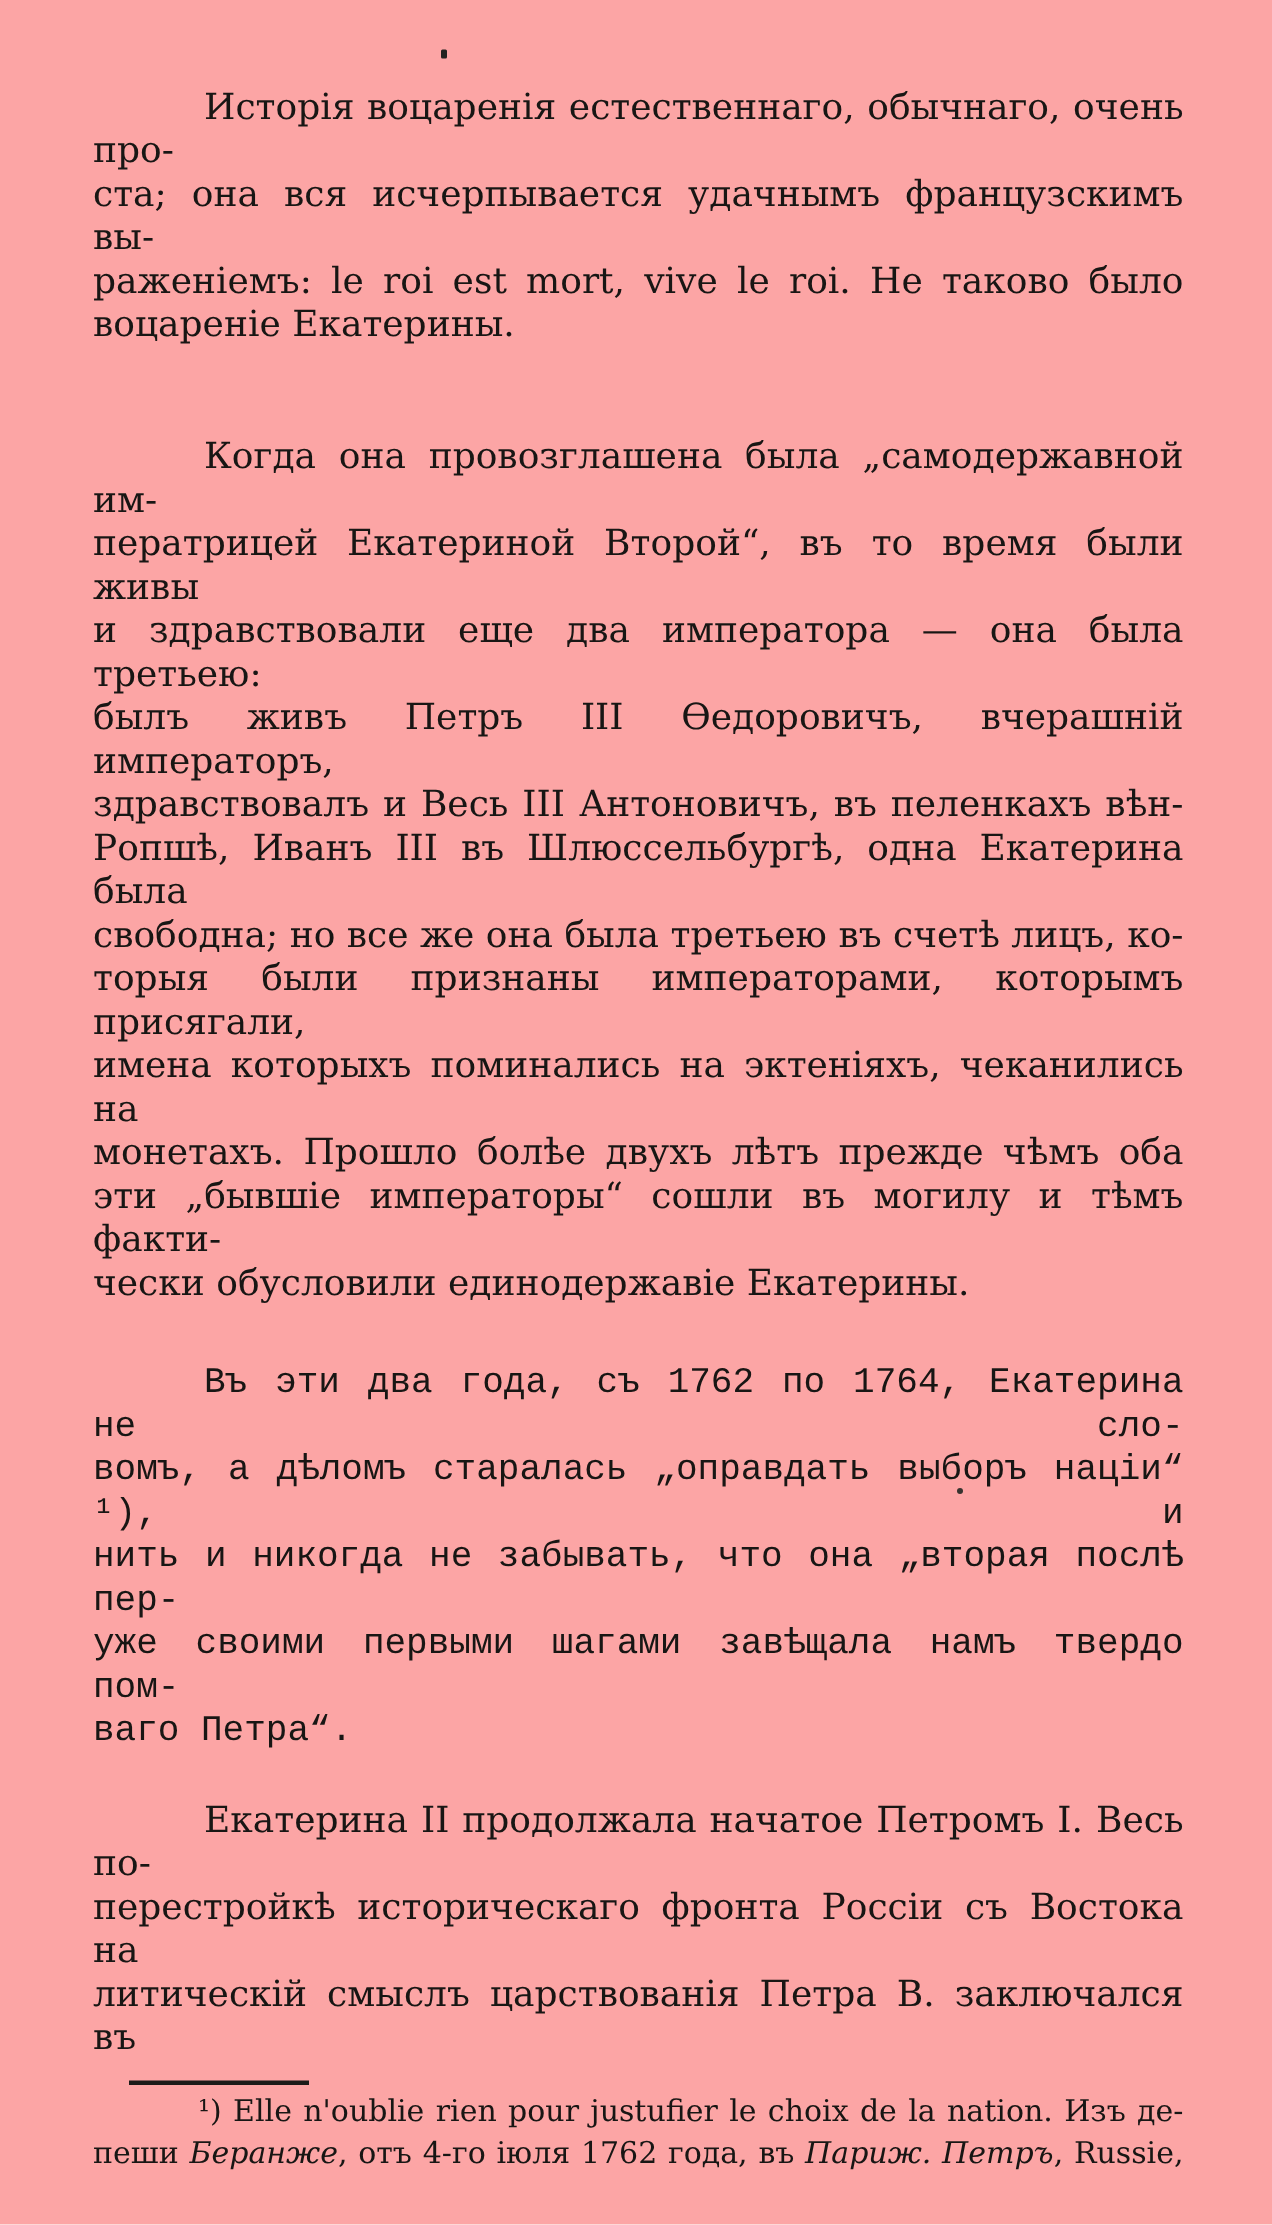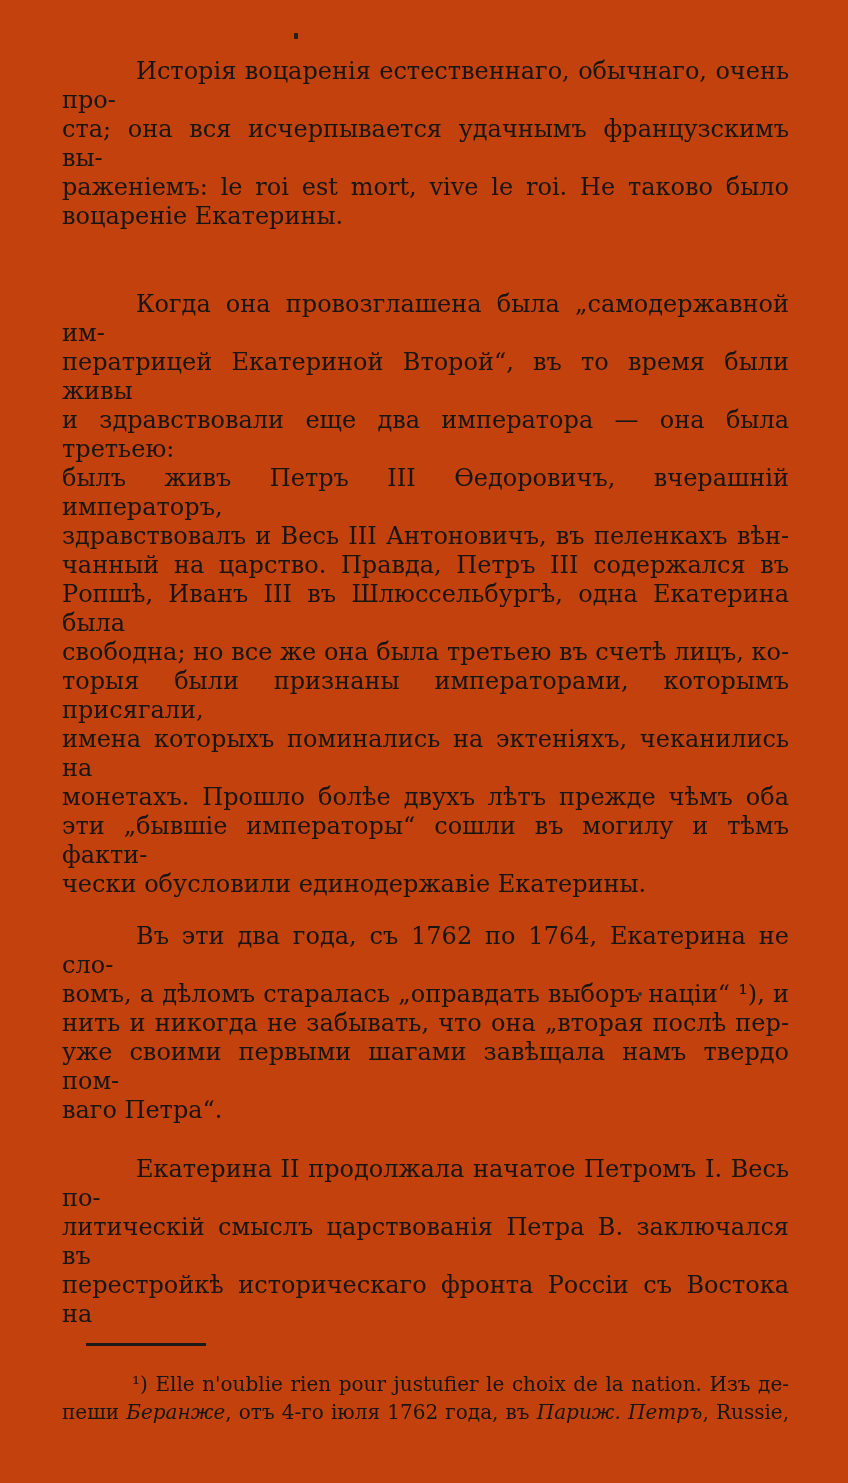--- a/index.html
+++ b/index.html
@@ -4,21 +4,21 @@
 <style>
   html, body {
     margin: 0;
     padding: 0;
     background: #ffffff;
   }
   .page {
     position: relative;
     width: 848px;
     height: 1483px;
-    background: #c2410c;
+    background: #fca5a5;
     color: #181614;
     font-family: "DejaVu Serif", "Liberation Serif", serif;
     overflow: hidden;
   }
   .speck-top {
     position: absolute;
     left: 294px;
     top: 33px;
     width: 4px;
     height: 6px;
@@ -39,38 +39,38 @@
     left: 62px;
     top: 57px;
     width: 727px;
   }
   .para {
     margin: 0;
     font-size: 24px;
     line-height: 29px;
   }
   .para-2 { margin-top: 59px; }
-  .para-3 { margin-top: 23px; }
+  .para-3 { margin-top: 38px; font-family: Liberation Mono, monospace; }
   .para-4 { margin-top: 30px; }
   .line {
     text-align: justify;
     text-align-last: justify;
     white-space: normal;
   }
   .line.first { text-indent: 74px; }
   .line.last { text-align-last: left; }
   .footnote-rule {
     margin: 14px 0 0 24px;
     width: 120px;
     height: 3px;
     background: #1d1b19;
     border: none;
   }
   .footnote {
-    margin-top: 24px;
+    margin-top: 3px;
     font-size: 20px;
     line-height: 28px;
   }
   .footnote .line.first { text-indent: 70px; }
   .it { font-style: italic; }
 </style>
 </head>
 <body>
 
 <div class="page">
@@ -86,42 +86,41 @@
       <span class="line" style="display:block">раженіемъ: le roi est mort, vive le roi. Не таково было</span>
       <span class="line last" style="display:block">воцареніе Екатерины.</span>
     </p>
 
     <p class="para para-2">
       <span class="line first" style="display:block">Когда она провозглашена была „самодержавной им-</span>
       <span class="line" style="display:block">ператрицей Екатериной Второй“, въ то время были живы</span>
       <span class="line" style="display:block">и здравствовали еще два императора — она была третьею:</span>
       <span class="line" style="display:block">былъ живъ Петръ III Ѳедоровичъ, вчерашній императоръ,</span>
       <span class="line" style="display:block">здравствовалъ и Весь III Антоновичъ, въ пеленкахъ вѣн-</span>
-      <span class="line" style="display:block">чанный на царство. Правда, Петръ III содержался въ</span>
       <span class="line" style="display:block">Ропшѣ, Иванъ III въ Шлюссельбургѣ, одна Екатерина была</span>
       <span class="line" style="display:block">свободна; но все же она была третьею въ счетѣ лицъ, ко-</span>
       <span class="line" style="display:block">торыя были признаны императорами, которымъ присягали,</span>
       <span class="line" style="display:block">имена которыхъ поминались на эктеніяхъ, чеканились на</span>
       <span class="line" style="display:block">монетахъ. Прошло болѣе двухъ лѣтъ прежде чѣмъ оба</span>
       <span class="line" style="display:block">эти „бывшіе императоры“ сошли въ могилу и тѣмъ факти-</span>
       <span class="line last" style="display:block">чески обусловили единодержавіе Екатерины.</span>
     </p>
 
     <p class="para para-3">
       <span class="line first" style="display:block">Въ эти два года, съ 1762 по 1764, Екатерина не сло-</span>
       <span class="line" style="display:block">вомъ, а дѣломъ старалась „оправдать выборъ націи“ ¹), и</span>
       <span class="line" style="display:block">нить и никогда не забывать, что она „вторая послѣ пер-</span>
       <span class="line" style="display:block">уже своими первыми шагами завѣщала намъ твердо пом-</span>
       <span class="line last" style="display:block">ваго Петра“.</span>
     </p>
 
     <p class="para para-4">
       <span class="line first" style="display:block">Екатерина II продолжала начатое Петромъ I. Весь по-</span>
+      <span class="line" style="display:block">перестройкѣ историческаго фронта Россіи съ Востока на</span>
       <span class="line" style="display:block">литическій смыслъ царствованія Петра В. заключался въ</span>
-      <span class="line" style="display:block">перестройкѣ историческаго фронта Россіи съ Востока на</span>
     </p>
 
     <div class="footnote-rule"></div>
 
     <div class="footnote">
       <span class="line first" style="display:block">¹) Elle n'oublie rien pour justufier le choix de la nation. Изъ де-</span>
       <span class="line" style="display:block">
         <span>пеши </span><span class="it">Беранже</span><span>, отъ 4-го іюля 1762 года, въ </span><span class="it">Париж. Петръ</span><span>, Russie,</span>
       </span>
     </div>

